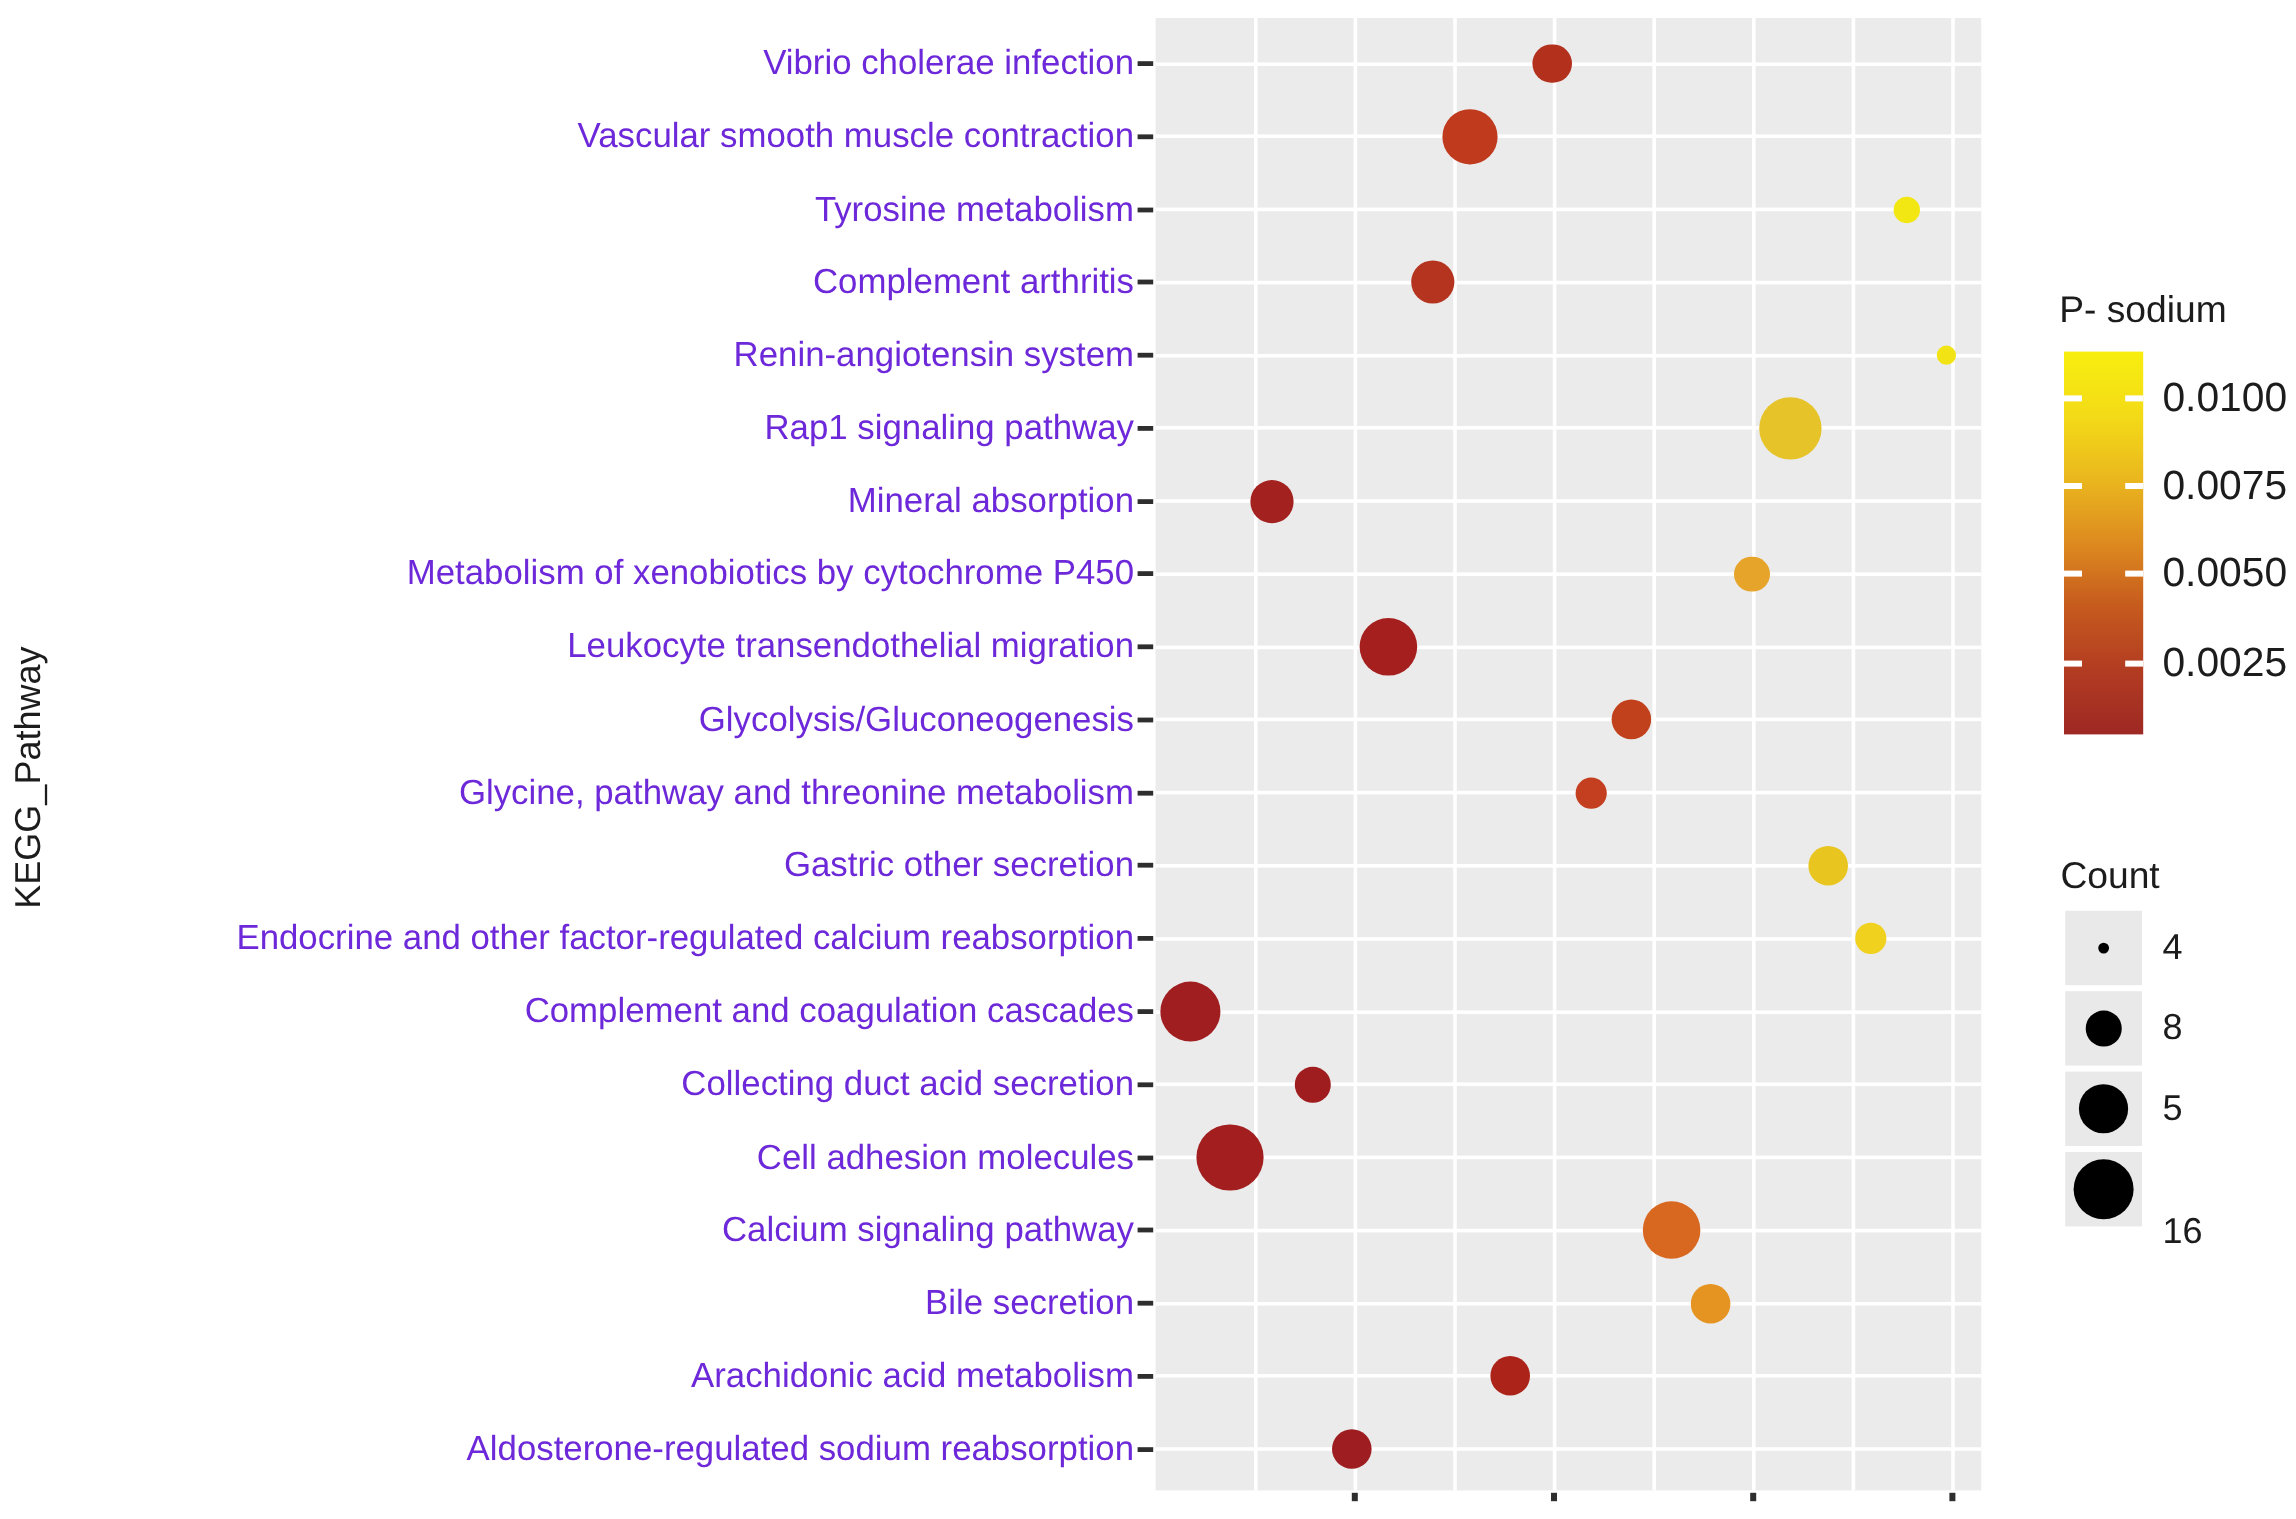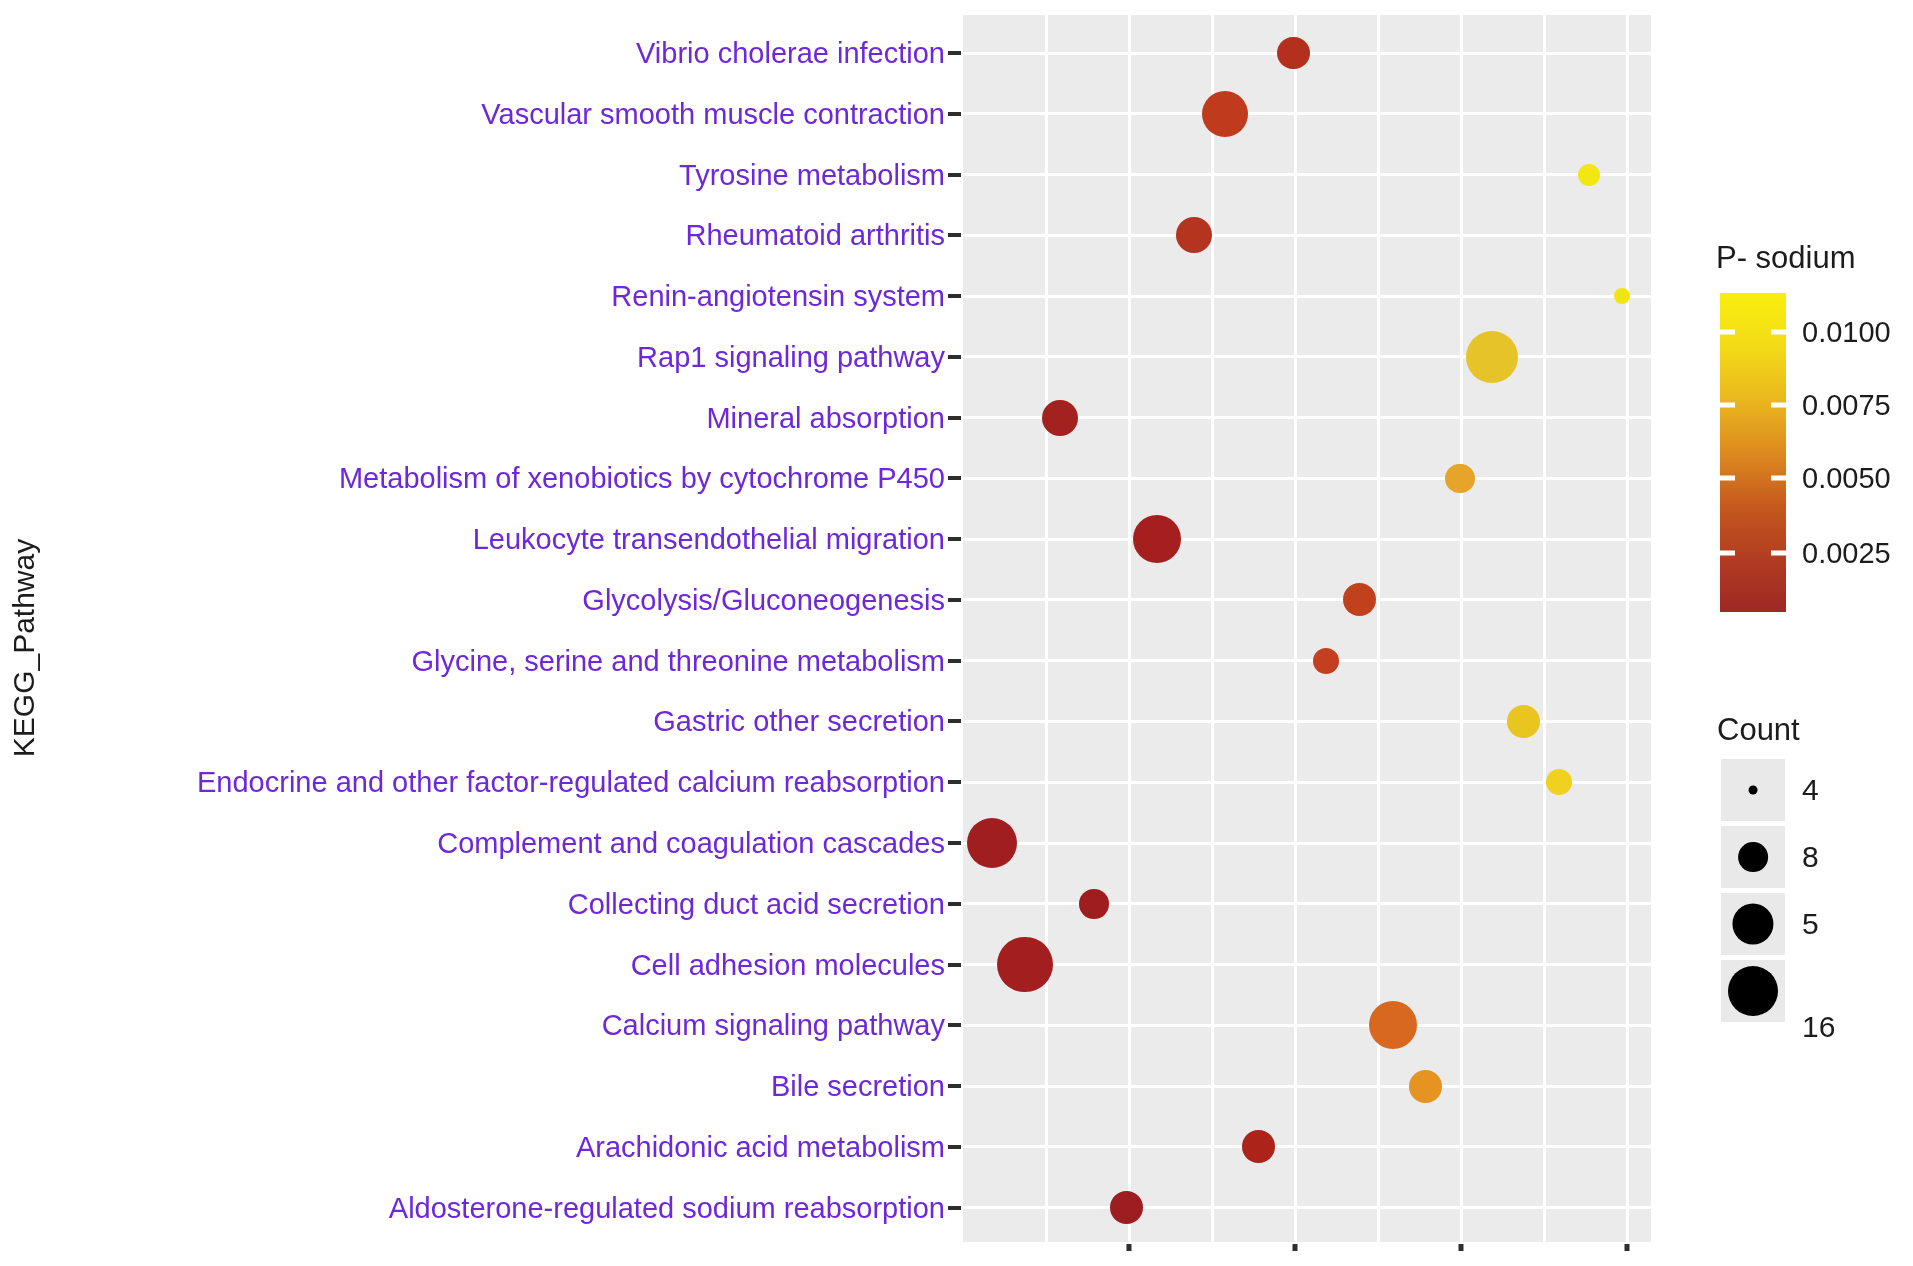--- a/index.html
+++ b/index.html
@@ -16,21 +16,21 @@
     color:#6d28d9;white-space:nowrap;transform:translateY(-50%);
   }
   .ytick{position:absolute;width:13px;height:4px;background:#2e2e2e;transform:translateY(-50%);}
   .xtick{position:absolute;width:5px;height:7px;background:#2e2e2e;transform:translateX(-50%);}
   .y-title{
     position:absolute;font-size:30px;color:#1c1c1c;white-space:nowrap;
     transform:translate(-50%,-50%) rotate(-90deg);
   }
   .legend-title{position:absolute;font-size:31px;color:#1c1c1c;white-space:nowrap;}
   .colorbar{position:absolute;}
-  .cbar-tick-label{position:absolute;font-size:29px;color:#1c1c1c;transform:translateY(-50%);}
+  .cbar-tick-label{position:absolute;font-size:34px;color:#1c1c1c;transform:translateY(-50%);}
   .cbar-dash{position:absolute;width:15px;height:5px;background:#ffffff;transform:translateY(-50%);}
   .count-key{position:absolute;background:#e9e9e9;}
   .count-dot{position:absolute;background:#000000;border-radius:50%;left:50%;top:50%;transform:translate(-50%,-50%);}
   .count-label{position:absolute;font-size:30px;color:#1c1c1c;transform:translateY(-50%);}
 </style>
 </head>
 <body>
 
 <div class="stage">
   <div class="y-title" style="left:24px;top:648px;">KEGG_Pathway</div>
@@ -86,35 +86,35 @@
       <div class="dot" title="Aldosterone-regulated sodium reabsorption" style="left: 146.567px; top: 1176.14px; height: 32.9788px; width: 32.9788px; background: rgb(158, 29, 32);"></div>
     </div>
 
   <div id="ylabels">
       <div class="ylabel" style="left: 60px; width: 885px; top: 53px;">Vibrio cholerae infection</div>
       <div class="ytick" style="left: 948px; top: 53px;"></div>
       <div class="ylabel" style="left: 60px; width: 885px; top: 113.77px;">Vascular smooth muscle contraction</div>
       <div class="ytick" style="left: 948px; top: 113.77px;"></div>
       <div class="ylabel" style="left: 60px; width: 885px; top: 174.54px;">Tyrosine metabolism</div>
       <div class="ytick" style="left: 948px; top: 174.54px;"></div>
-      <div class="ylabel" style="left: 60px; width: 885px; top: 235.31px;">Rheumatoid arthritis</div>
+      <div class="ylabel" style="left: 60px; width: 885px; top: 235.31px;">Complement arthritis</div>
       <div class="ytick" style="left: 948px; top: 235.31px;"></div>
       <div class="ylabel" style="left: 60px; width: 885px; top: 296.08px;">Renin-angiotensin system</div>
       <div class="ytick" style="left: 948px; top: 296.08px;"></div>
       <div class="ylabel" style="left: 60px; width: 885px; top: 356.85px;">Rap1 signaling pathway</div>
       <div class="ytick" style="left: 948px; top: 356.85px;"></div>
       <div class="ylabel" style="left: 60px; width: 885px; top: 417.62px;">Mineral absorption</div>
       <div class="ytick" style="left: 948px; top: 417.62px;"></div>
       <div class="ylabel" style="left: 60px; width: 885px; top: 478.39px;">Metabolism of xenobiotics by cytochrome P450</div>
       <div class="ytick" style="left: 948px; top: 478.39px;"></div>
       <div class="ylabel" style="left: 60px; width: 885px; top: 539.16px;">Leukocyte transendothelial migration</div>
       <div class="ytick" style="left: 948px; top: 539.16px;"></div>
       <div class="ylabel" style="left: 60px; width: 885px; top: 599.93px;">Glycolysis/Gluconeogenesis</div>
       <div class="ytick" style="left: 948px; top: 599.93px;"></div>
-      <div class="ylabel" style="left: 60px; width: 885px; top: 660.7px;">Glycine, serine and threonine metabolism</div>
+      <div class="ylabel" style="left: 60px; width: 885px; top: 660.7px;">Glycine, pathway and threonine metabolism</div>
       <div class="ytick" style="left: 948px; top: 660.7px;"></div>
       <div class="ylabel" style="left: 60px; width: 885px; top: 721.47px;">Gastric other secretion</div>
       <div class="ytick" style="left: 948px; top: 721.47px;"></div>
       <div class="ylabel" style="left: 60px; width: 885px; top: 782.24px;">Endocrine and other factor-regulated calcium reabsorption</div>
       <div class="ytick" style="left: 948px; top: 782.24px;"></div>
       <div class="ylabel" style="left: 60px; width: 885px; top: 843.01px;">Complement and coagulation cascades</div>
       <div class="ytick" style="left: 948px; top: 843.01px;"></div>
       <div class="ylabel" style="left: 60px; width: 885px; top: 903.78px;">Collecting duct acid secretion</div>
       <div class="ytick" style="left: 948px; top: 903.78px;"></div>
       <div class="ylabel" style="left: 60px; width: 885px; top: 964.55px;">Cell adhesion molecules</div>

